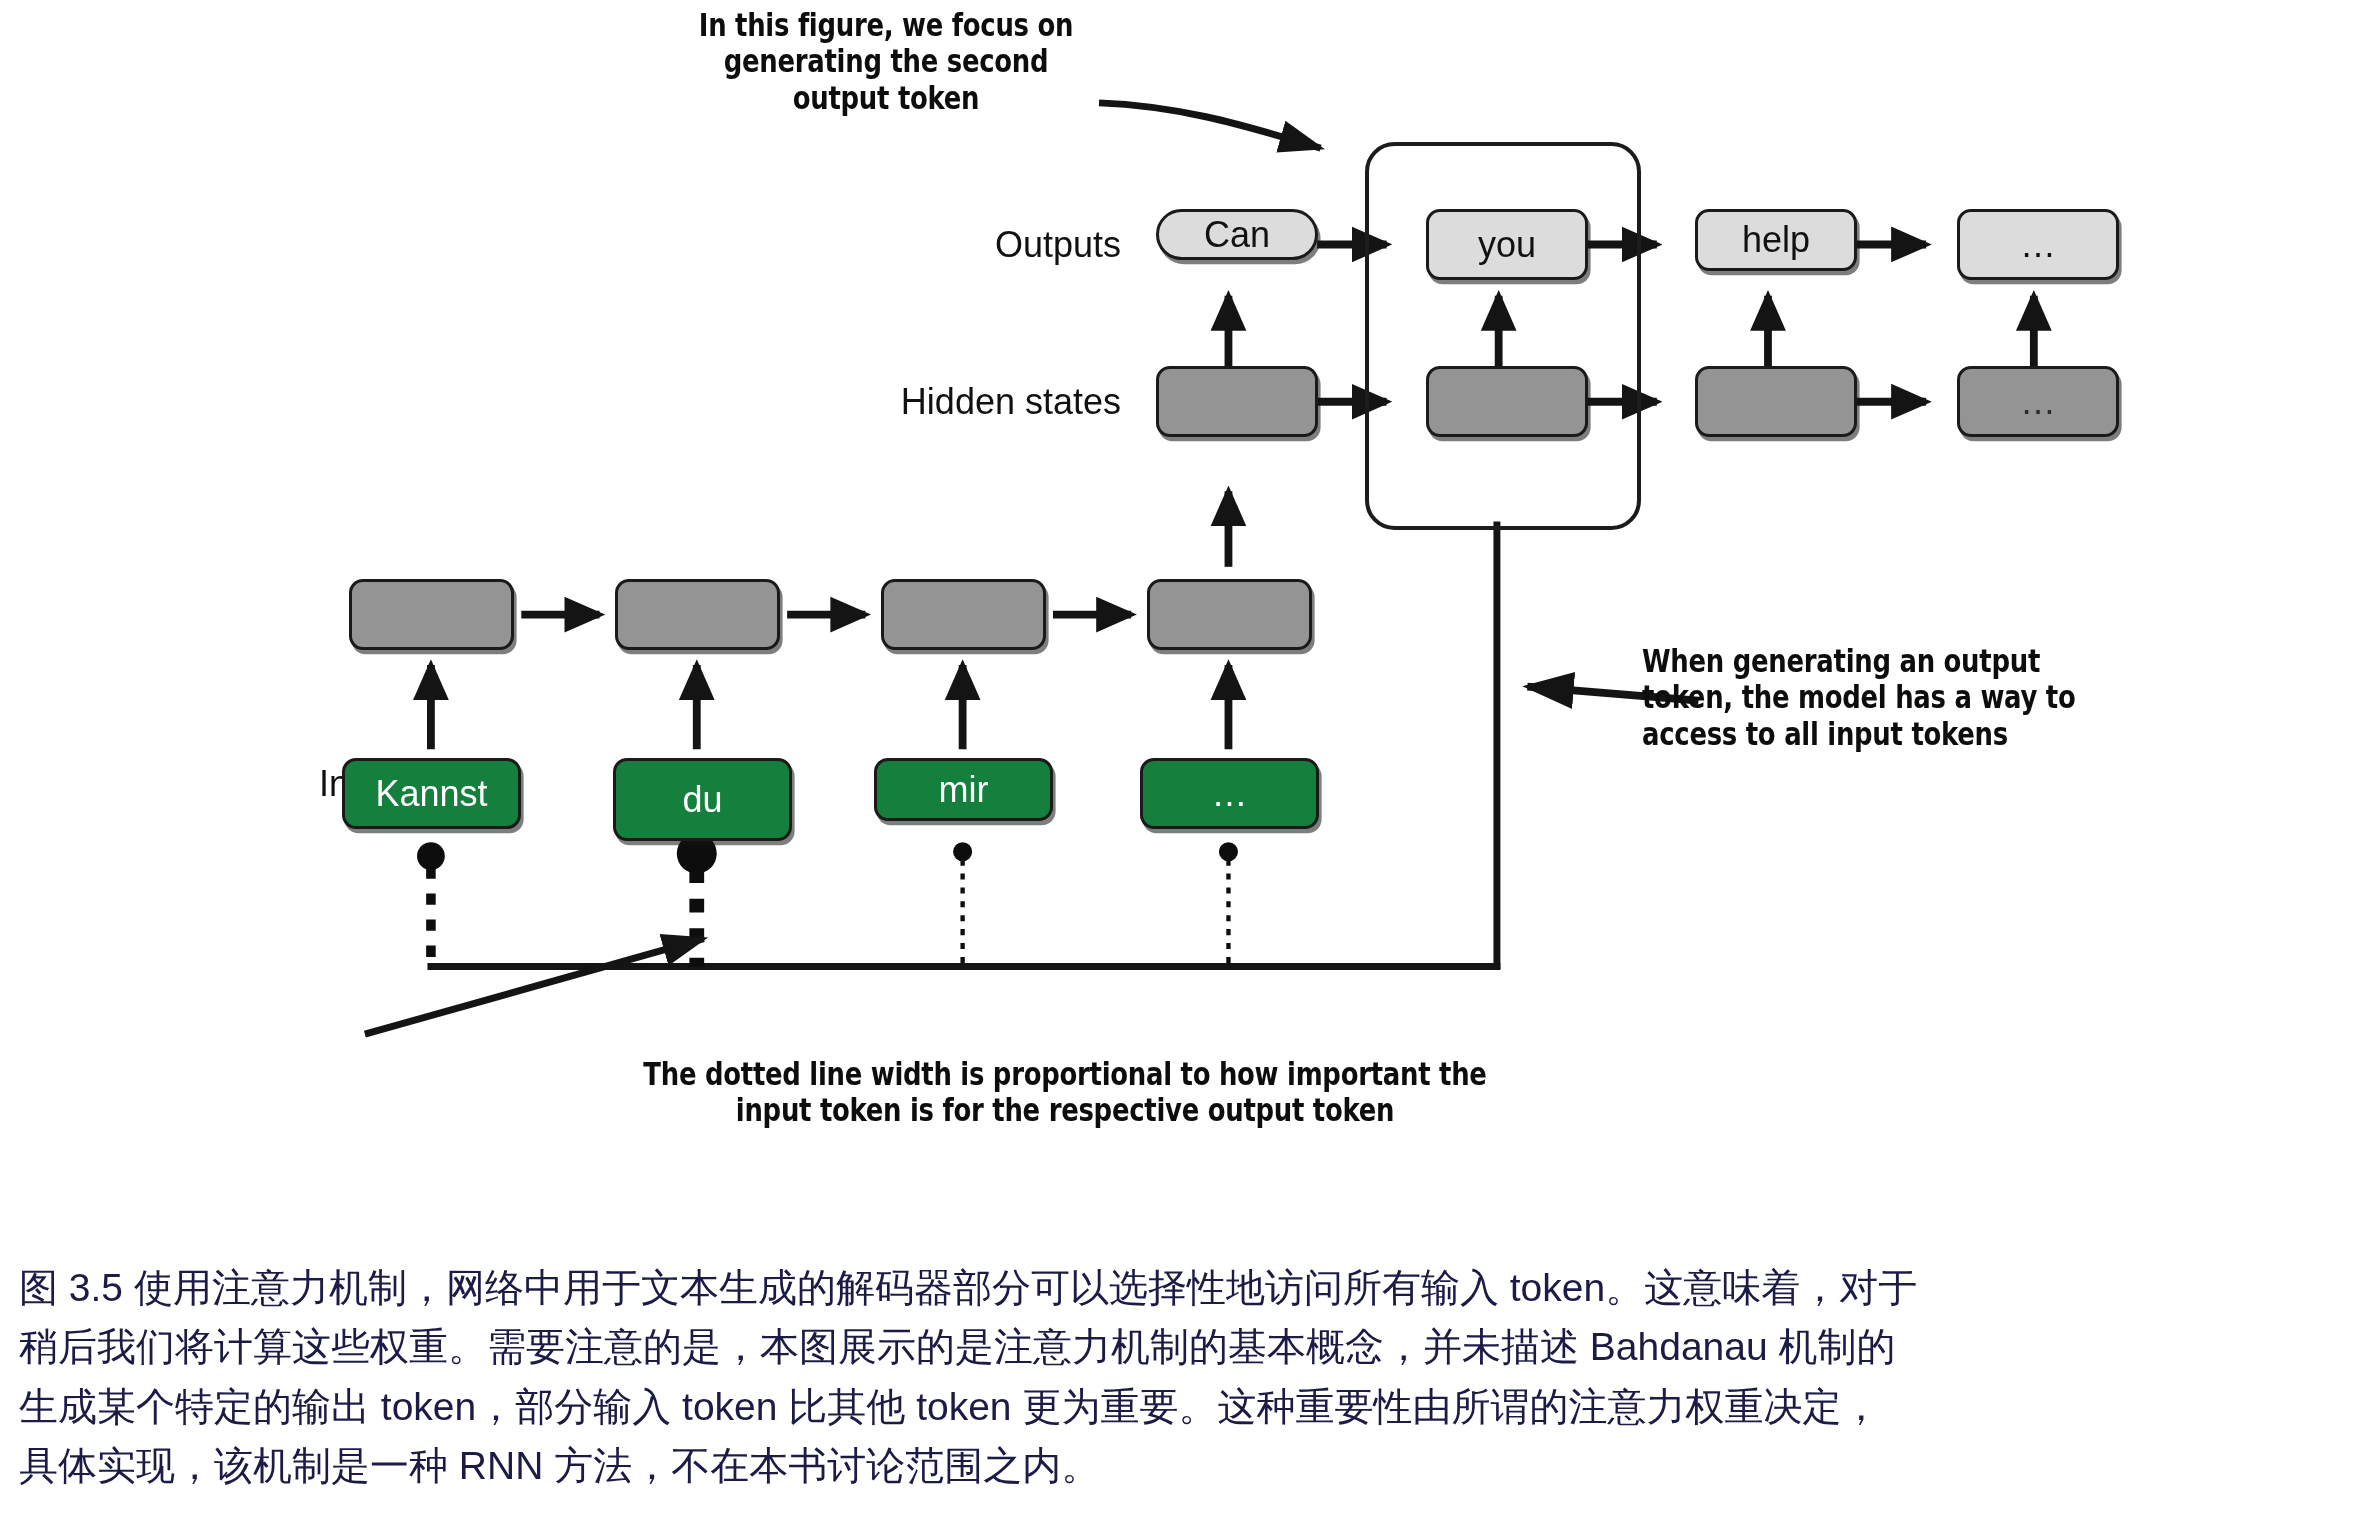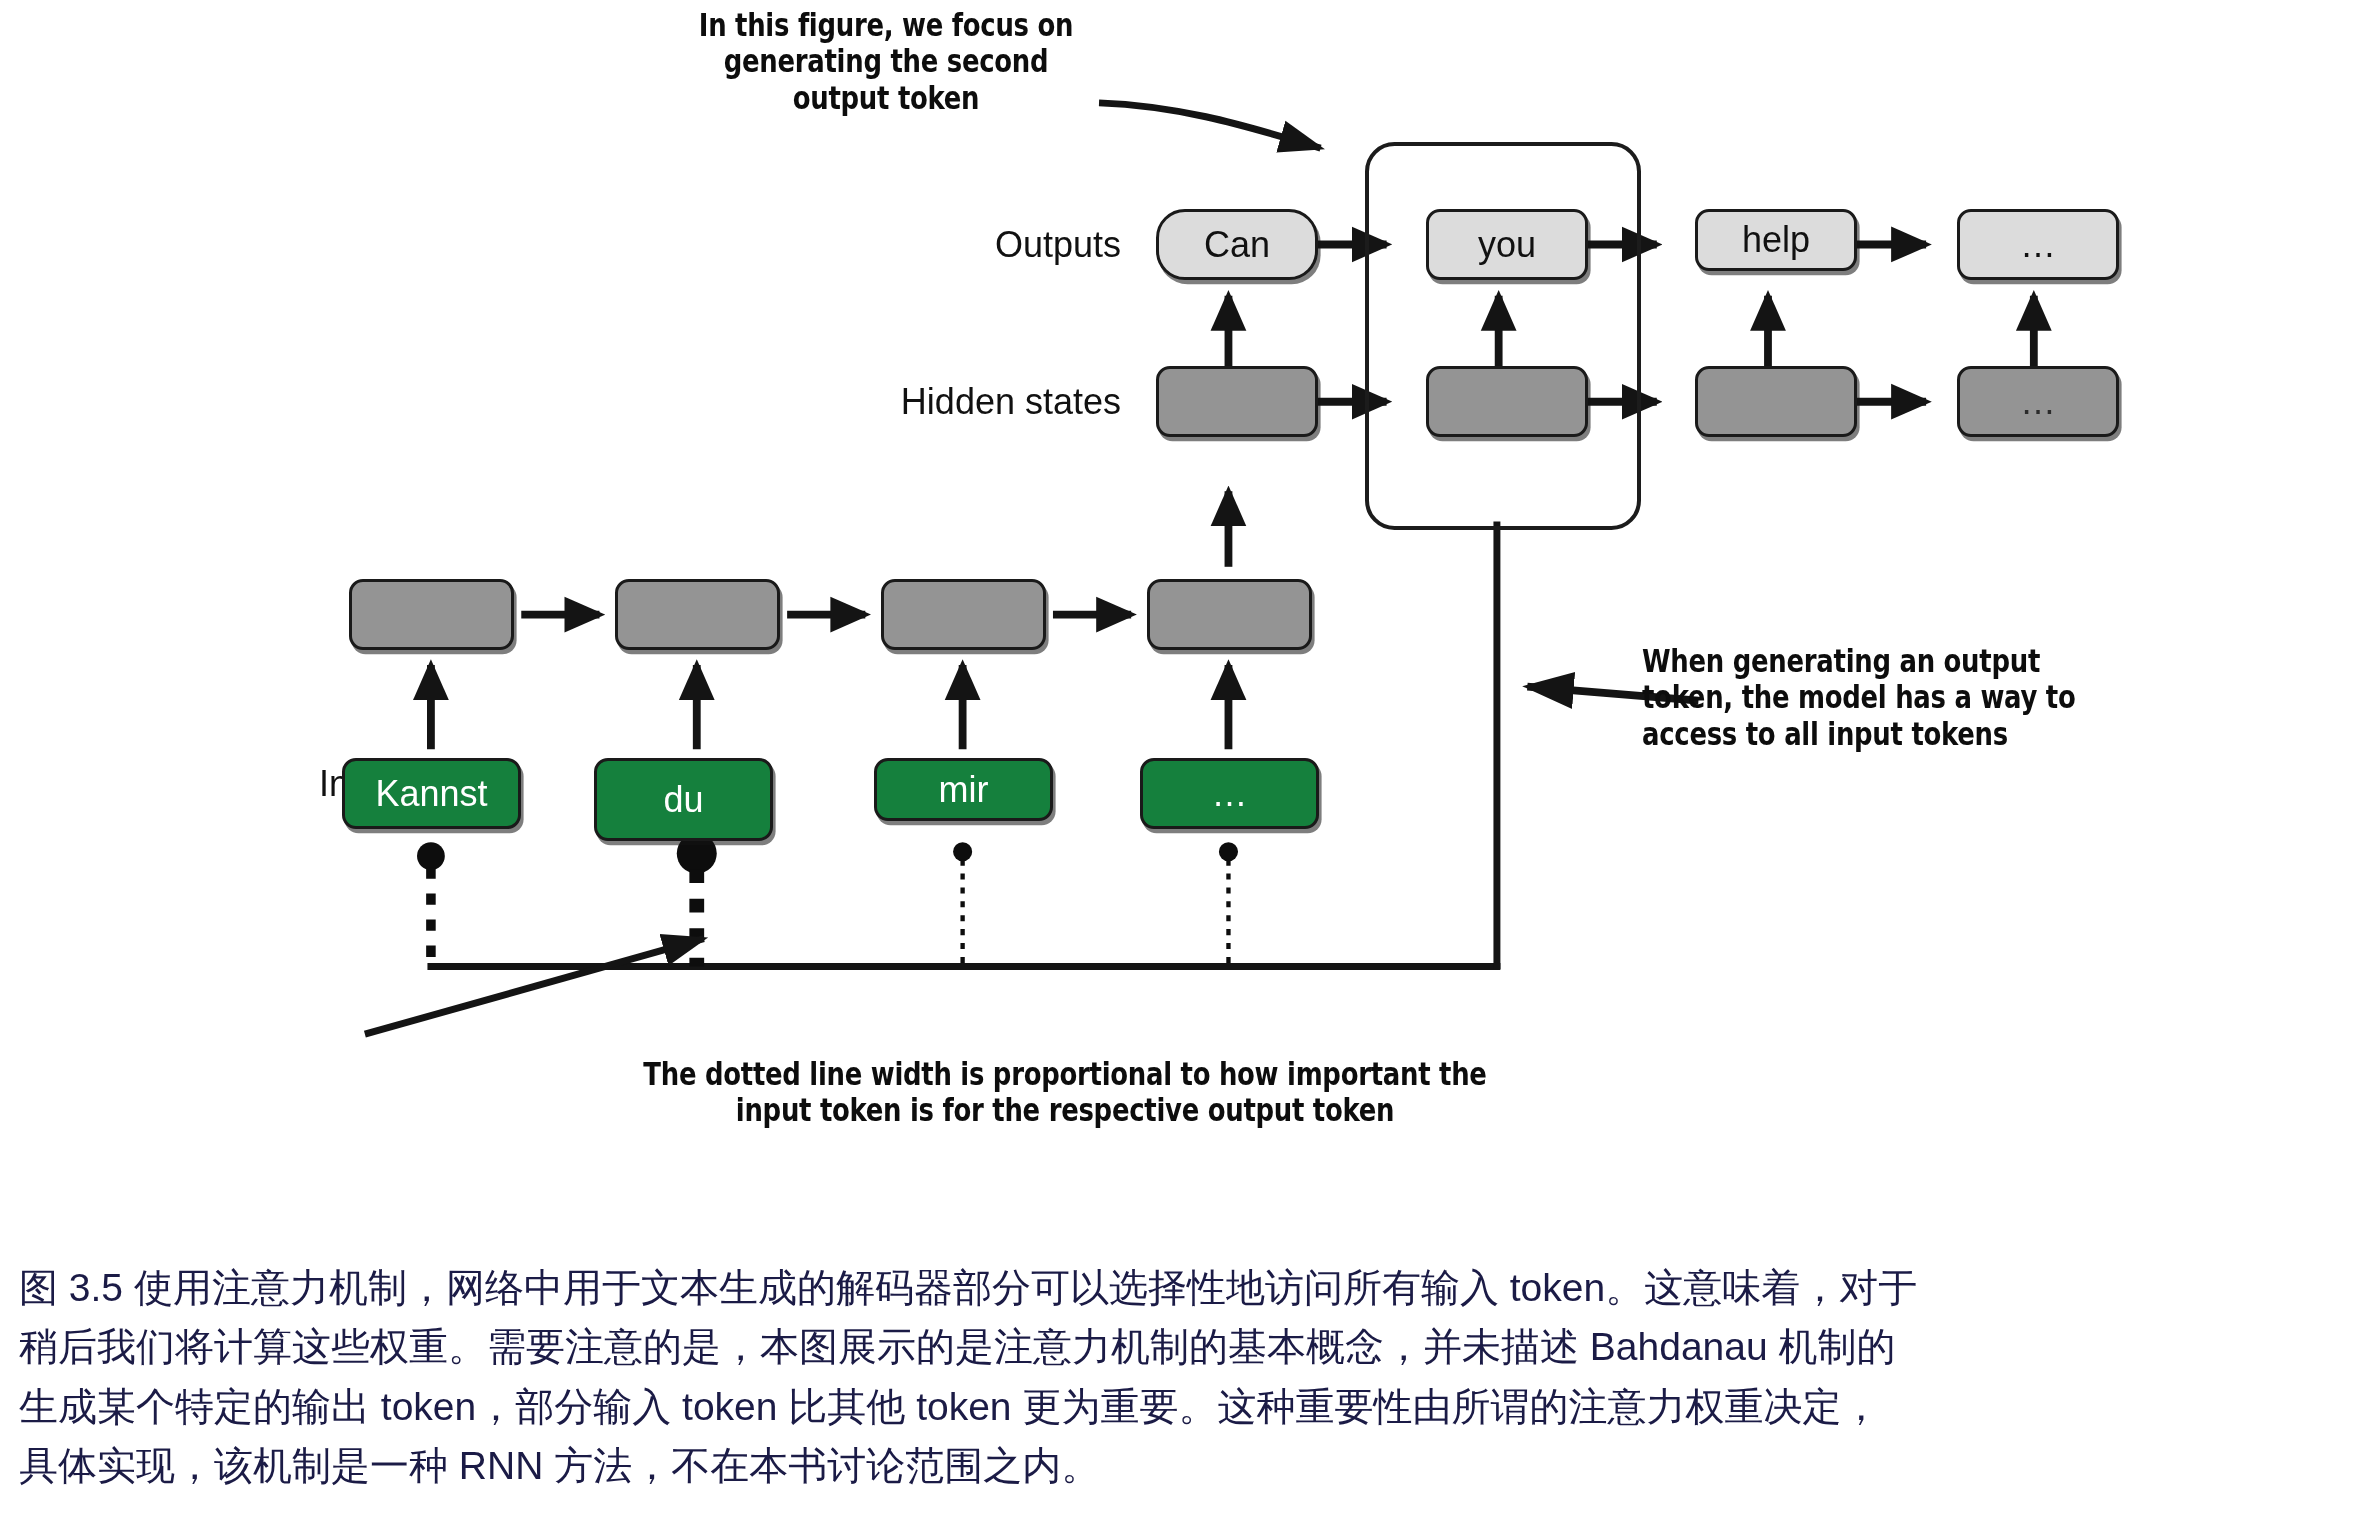--- a/index.html
+++ b/index.html
@@ -116,37 +116,37 @@
 
     <path d="M 420 1190 L 810 1080" stroke="#141414" stroke-width="8" fill="none" marker-end="url(#ah-slim)"></path>
   </svg>
 
   <div id="decoder-frame"></div>
 
   <div class="rowlabel" id="label-hidden">Hidden states</div>
   <div class="rowlabel" id="label-outputs">Outputs</div>
   <div class="rowlabel" id="label-inputs">Inputs</div>
 
-  <div class="node out" style="left:1156px;top:209px;width:162px;height:71px;border-radius:29px;">Can</div>
+  <div class="node out" style="left:1156px;top:209px;width:162px;height:51px;border-radius:29px;">Can</div>
   <div class="node out" style="left:1426px;top:209px;width:162px;height:71px;">you</div>
   <div class="node out" style="left:1695px;top:209px;width:162px;height:62px;">help</div>
   <div class="node out" style="left:1957px;top:209px;width:162px;height:71px;">…</div>
 
   <div class="node hid" style="left:1156px;top:366px;width:162px;height:71px;"></div>
   <div class="node hid" style="left:1426px;top:366px;width:162px;height:71px;"></div>
   <div class="node hid" style="left:1695px;top:366px;width:162px;height:71px;"></div>
   <div class="node hid" style="left:1957px;top:366px;width:162px;height:71px;">…</div>
 
   <div class="node enc" style="left:349px;top:579px;width:165px;height:71px;"></div>
   <div class="node enc" style="left:615px;top:579px;width:165px;height:71px;"></div>
   <div class="node enc" style="left:881px;top:579px;width:165px;height:71px;"></div>
   <div class="node enc" style="left:1147px;top:579px;width:165px;height:71px;"></div>
 
   <div class="node inp" style="left:342px;top:758px;width:179px;height:71px;">Kannst</div>
-  <div class="node inp" style="left:594px;top:758px;width:179px;height:83px;">du</div>
+  <div class="node inp" style="left:613px;top:758px;width:179px;height:83px;">du</div>
   <div class="node inp" style="left:874px;top:758px;width:179px;height:63px;">mir</div>
   <div class="node inp" style="left:1140px;top:758px;width:179px;height:71px;">…</div>
 
   <div class="annot" id="annot-top">In this figure, we focus on
 generating the second
 output token</div>
   <div class="annot" id="annot-right">When generating an output
 token, the model has a way to
 access to all input tokens</div>
   <div class="annot" id="annot-bottom">The dotted line width is proportional to how important the

